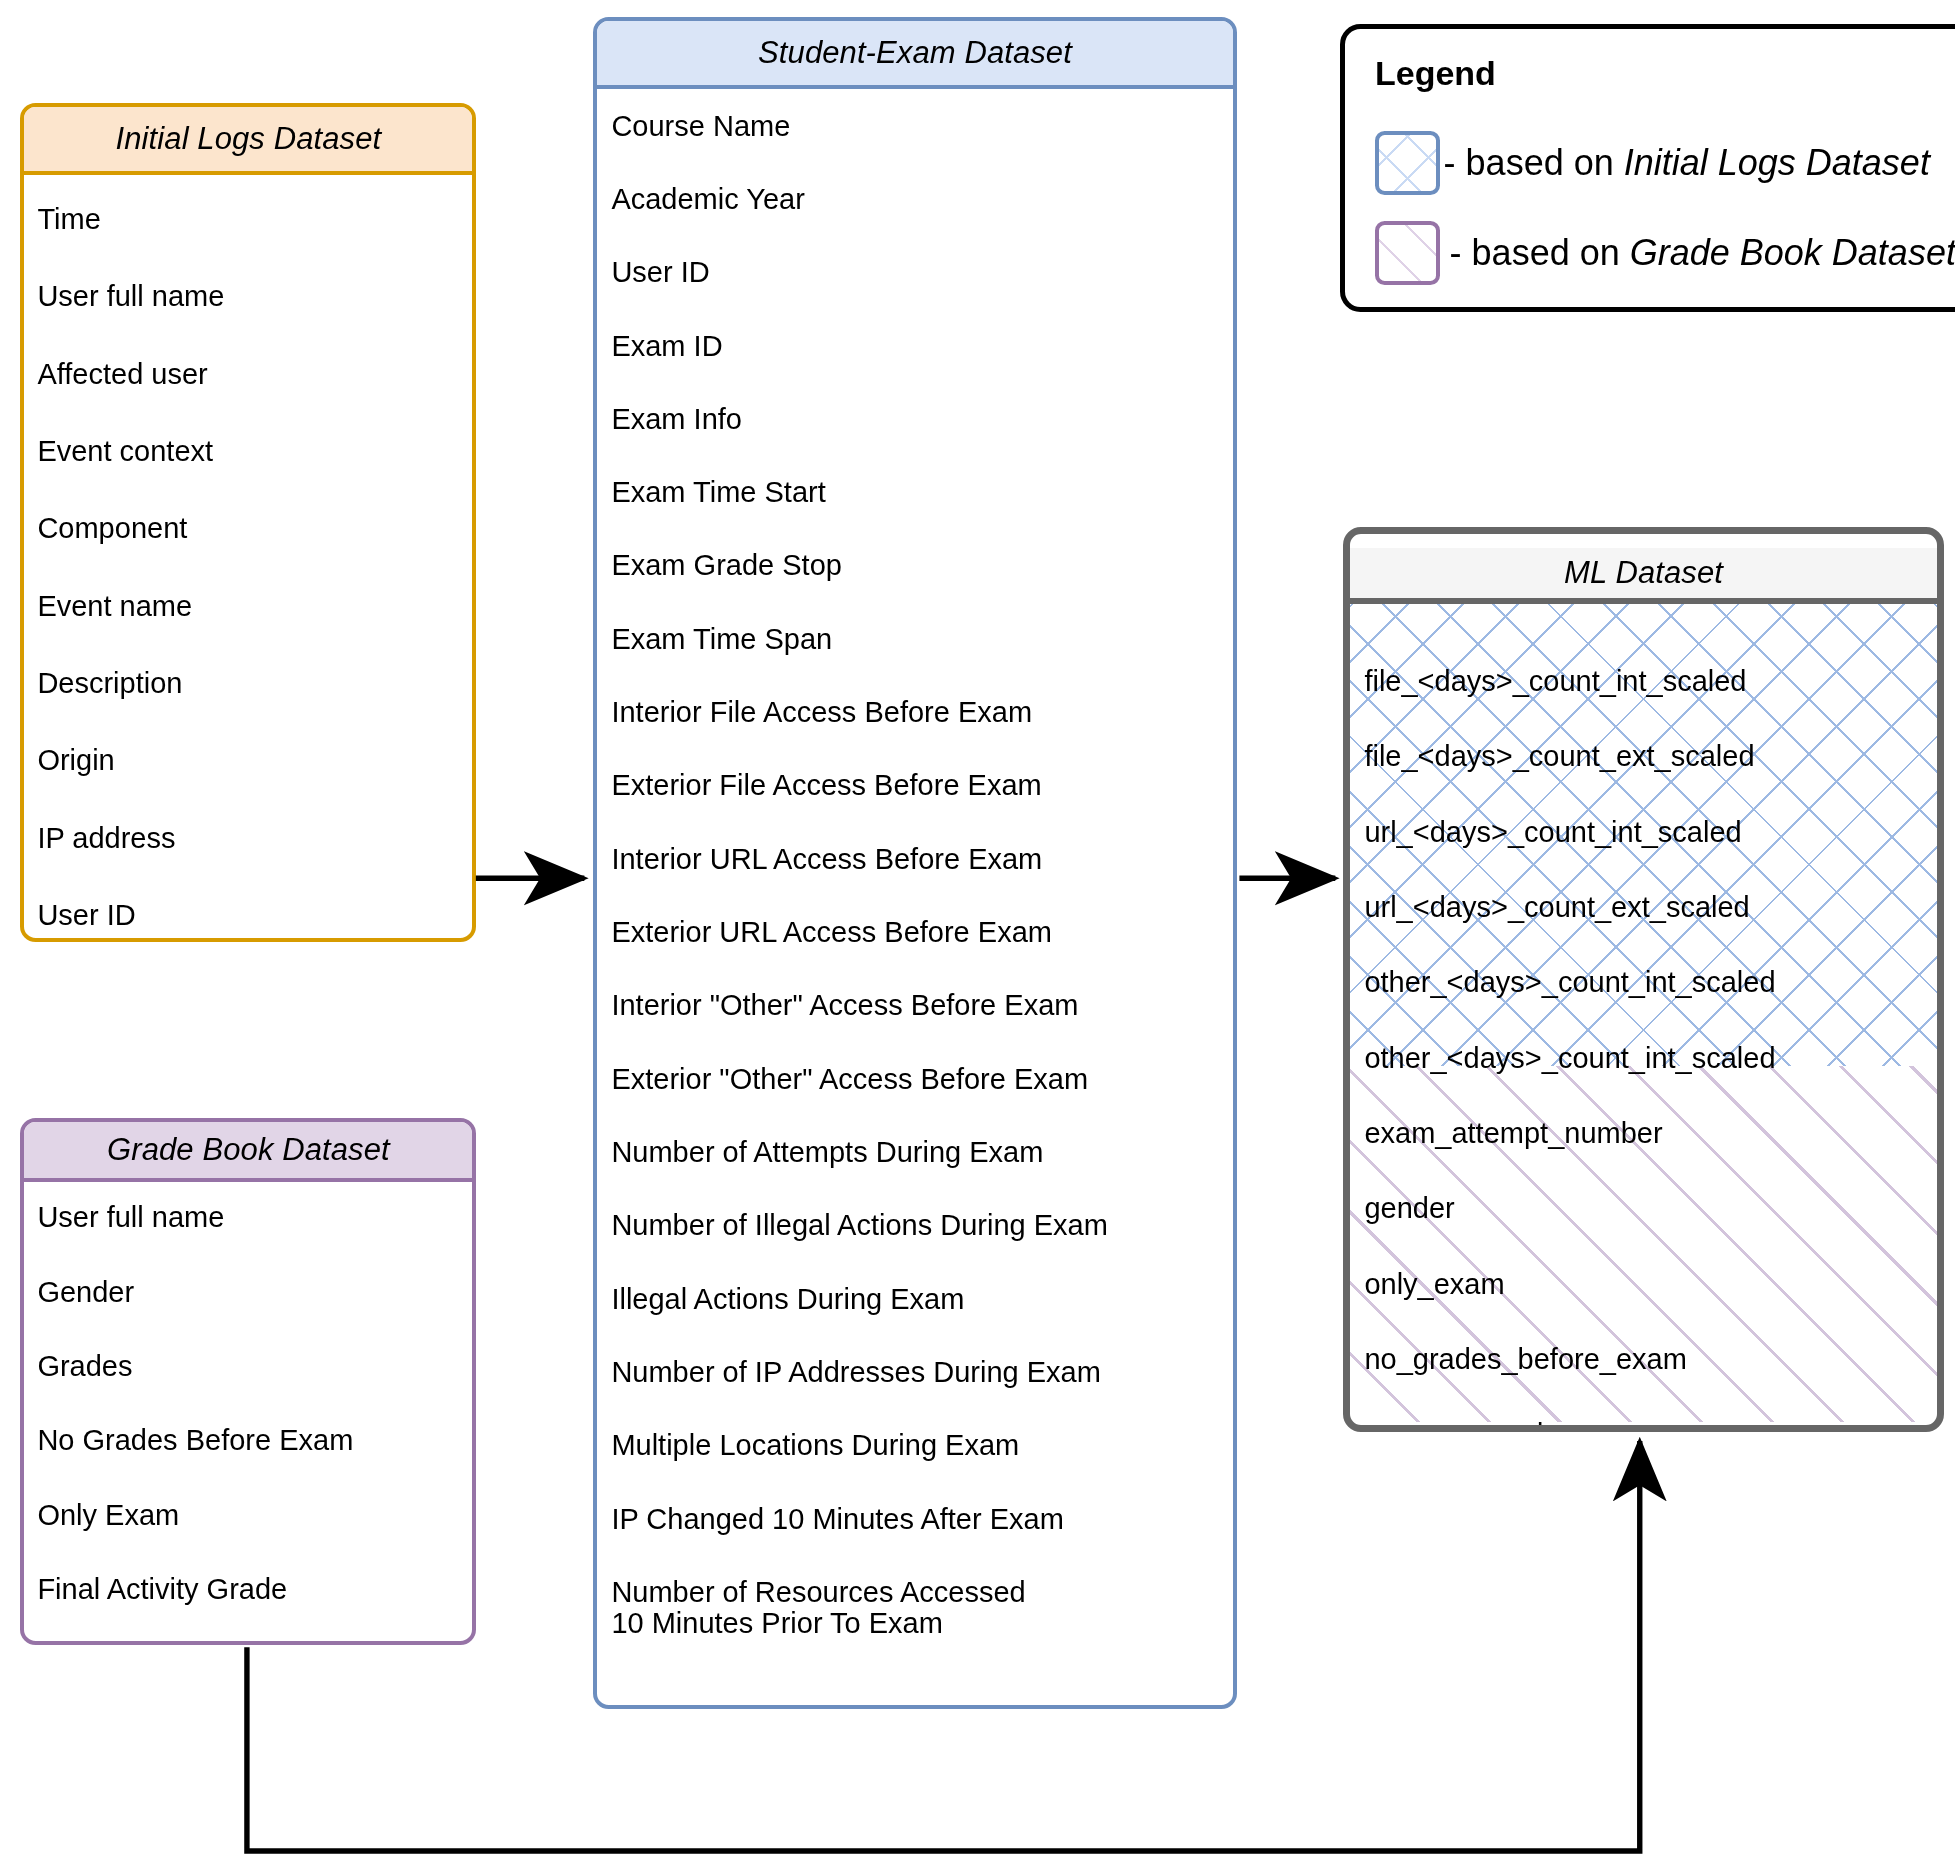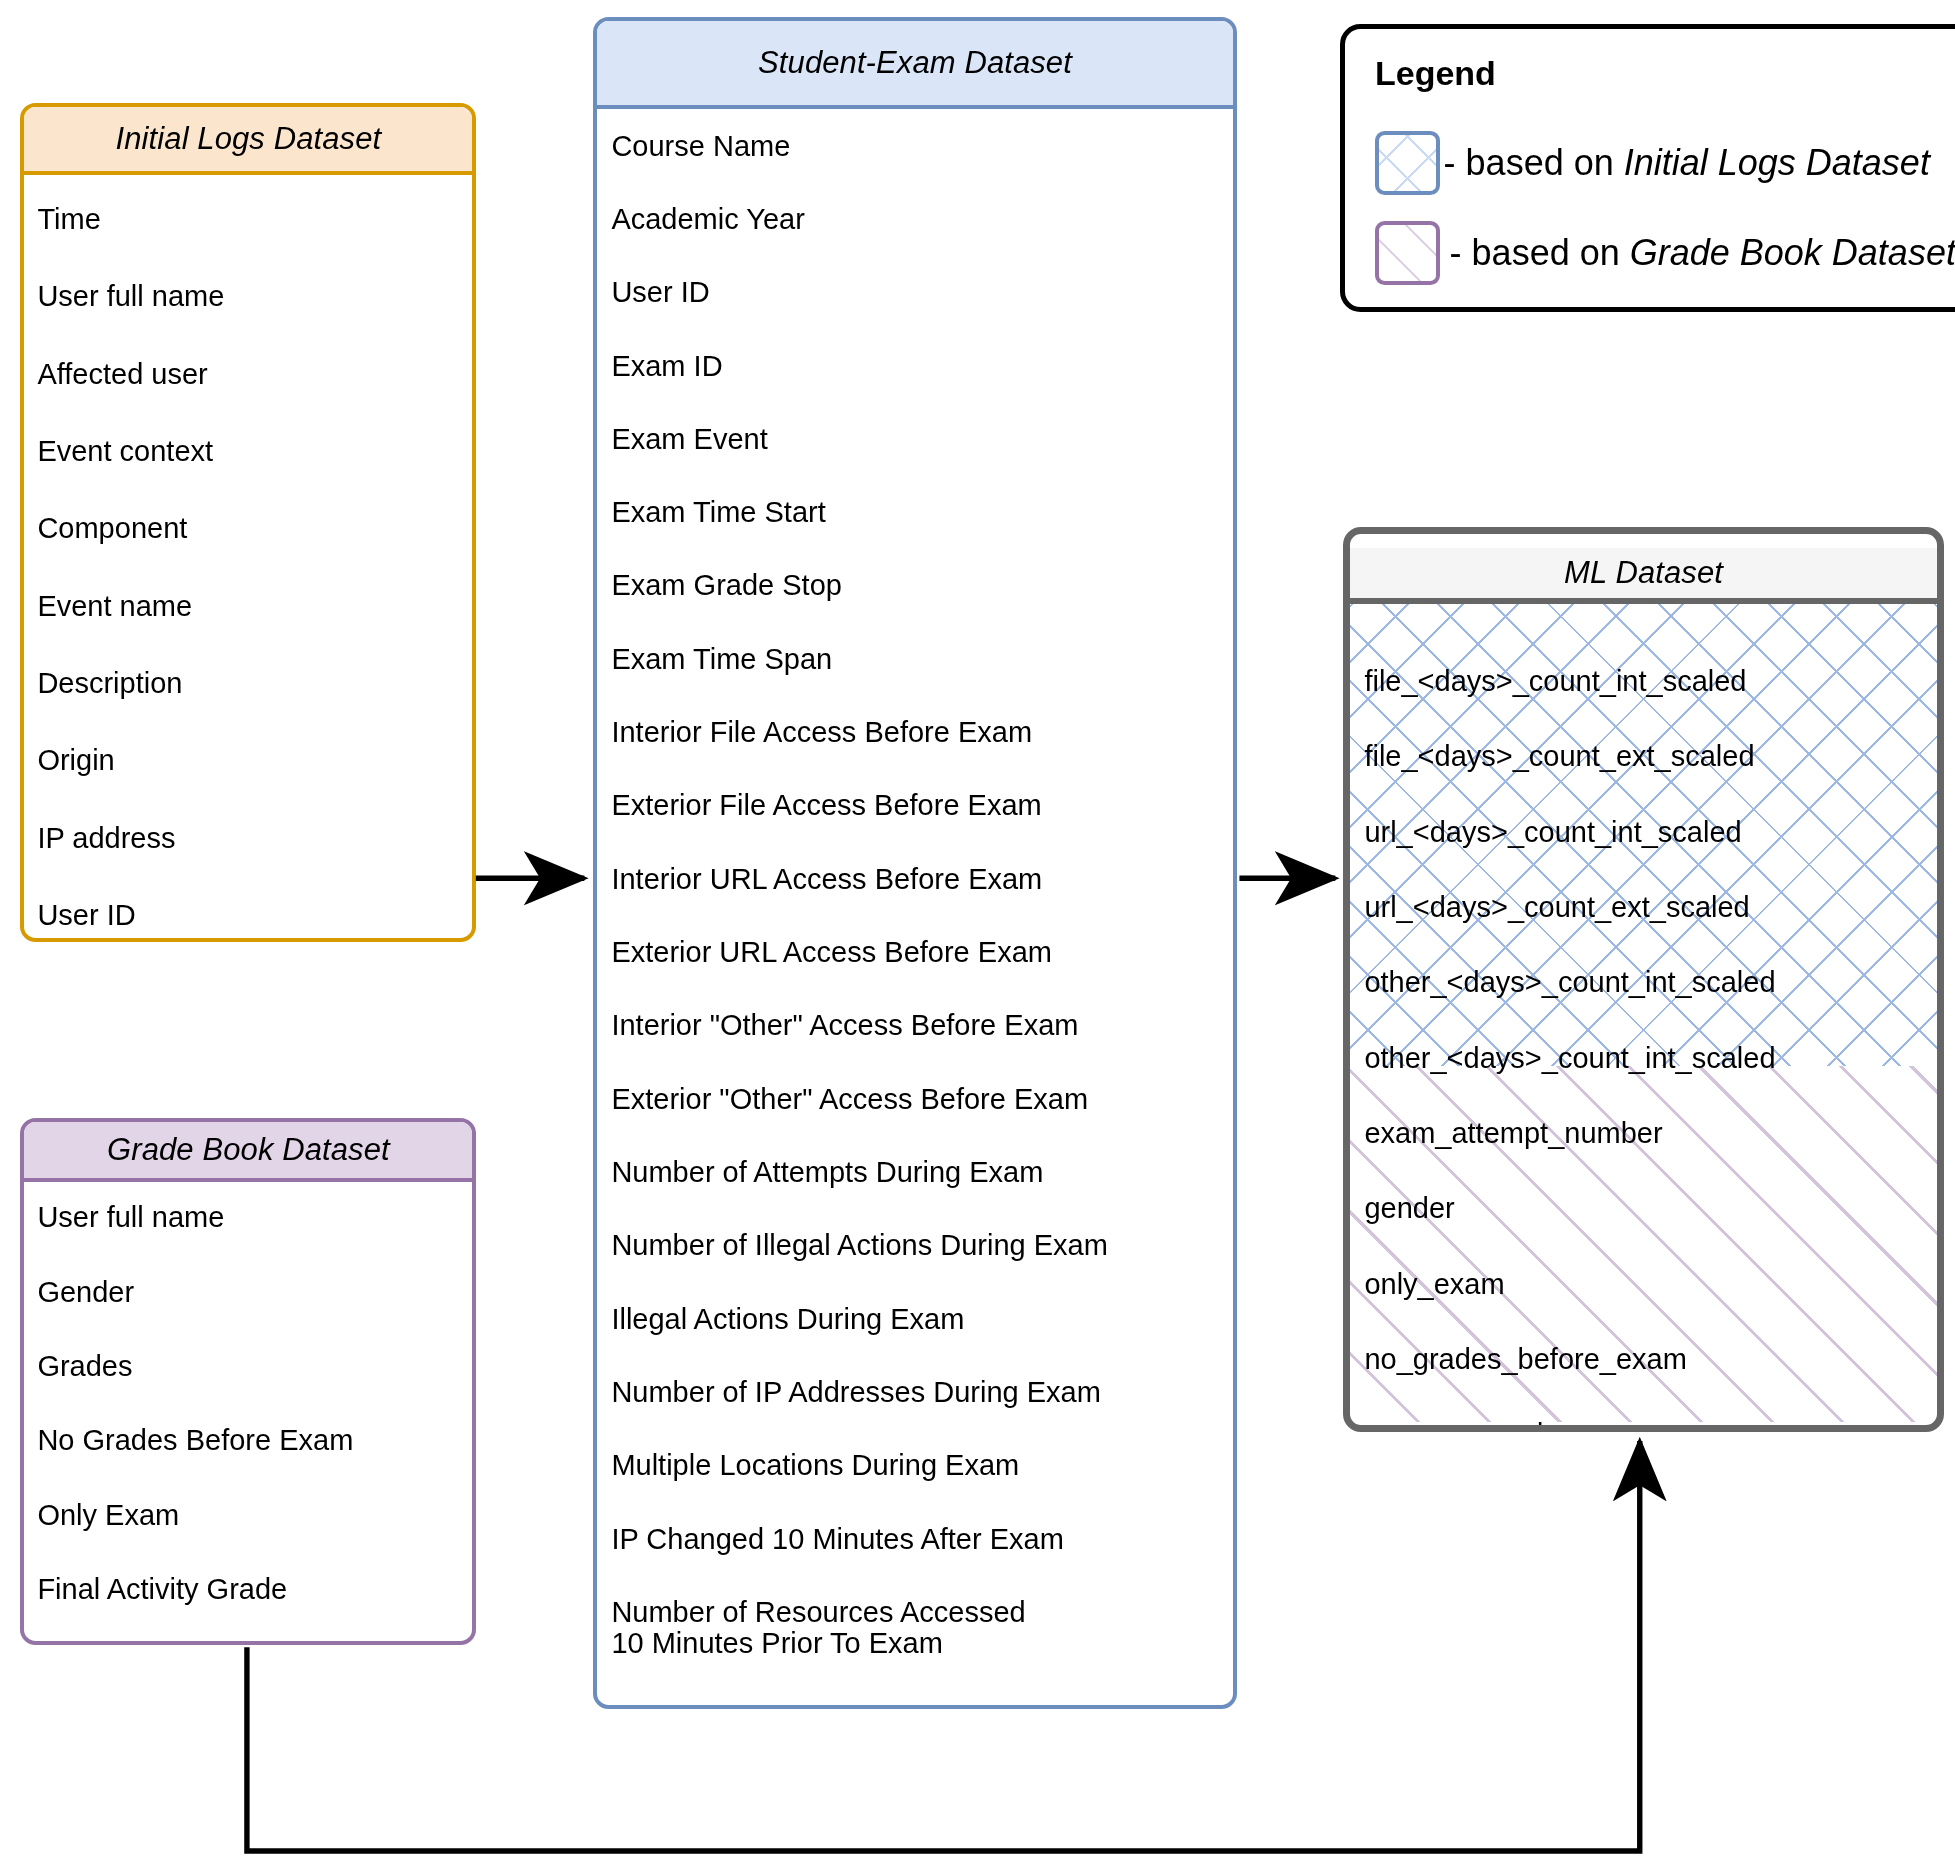--- a/index.html
+++ b/index.html
@@ -27,21 +27,21 @@
   #initial-logs .field{margin-bottom:46px;}
 
   
   #grade-book{left:20.4px;top:1118px;width:456px;height:527px;border:4.2px solid #9673A6;}
   #grade-book .card-head{height:60px;background:#E1D5E7;border-bottom:4.2px solid #9673A6;}
   #grade-book .card-body{padding:20.4px 0 0 13px;}
   #grade-book .field{margin-bottom:43px;}
 
   
   #student-exam{left:593px;top:17px;width:644px;height:1692px;border:4.2px solid #6C8EBF;}
-  #student-exam .card-head{height:88px;background:#DAE5F7;border-bottom:4.2px solid #6C8EBF;}
+  #student-exam .card-head{height:68px;background:#DAE5F7;border-bottom:4.2px solid #6C8EBF;}
   #student-exam .card-body{padding:21.6px 0 0 14.4px;}
   #student-exam .field{margin-bottom:42px;}
 
   
   #ml-dataset{left:1343px;top:527px;width:601px;height:905px;border:7.2px solid #666666;border-radius:18px;}
   #ml-dataset .card-head{height:56px;background:#F5F5F5;border-bottom:6px solid #666666;margin-top:14px;}
   #ml-dataset .card-body{padding:18px 0 0 14.4px;height:calc(100% - 73px);}
   #ml-dataset .field{margin-bottom:32px;font-size:29px;margin-top:44px;}
 
   
@@ -110,21 +110,21 @@
     </div>
   </div>
 
   <div class="card" id="student-exam">
     <div class="card-head">Student-Exam Dataset</div>
     <div class="card-body">
       <div class="field">Course Name</div>
       <div class="field">Academic Year</div>
       <div class="field">User ID</div>
       <div class="field">Exam ID</div>
-      <div class="field">Exam Event</div>
+      <div class="field">Exam Info</div>
       <div class="field">Exam Time Start</div>
       <div class="field">Exam Grade Stop</div>
       <div class="field">Exam Time Span</div>
       <div class="field">Interior File Access Before Exam</div>
       <div class="field">Exterior File Access Before Exam</div>
       <div class="field">Interior URL Access Before Exam</div>
       <div class="field">Exterior URL Access Before Exam</div>
       <div class="field">Interior "Other" Access Before Exam</div>
       <div class="field">Exterior "Other" Access Before Exam</div>
       <div class="field">Number of Attempts During Exam</div>

